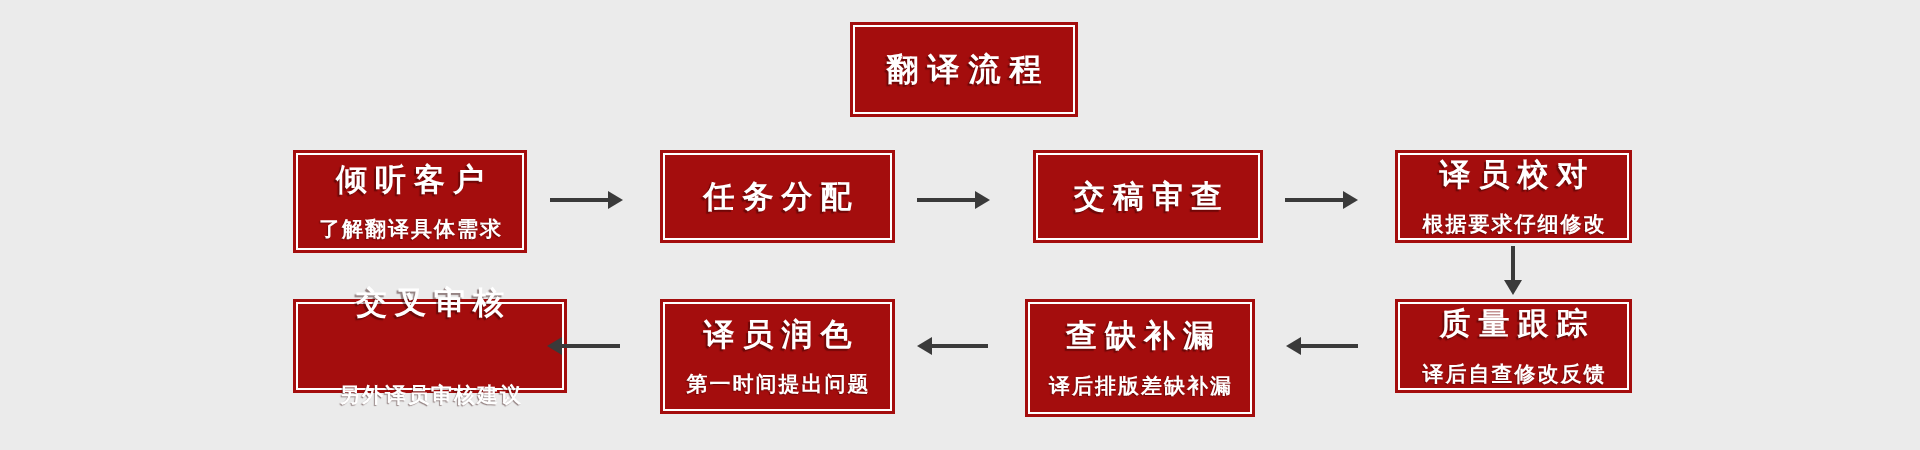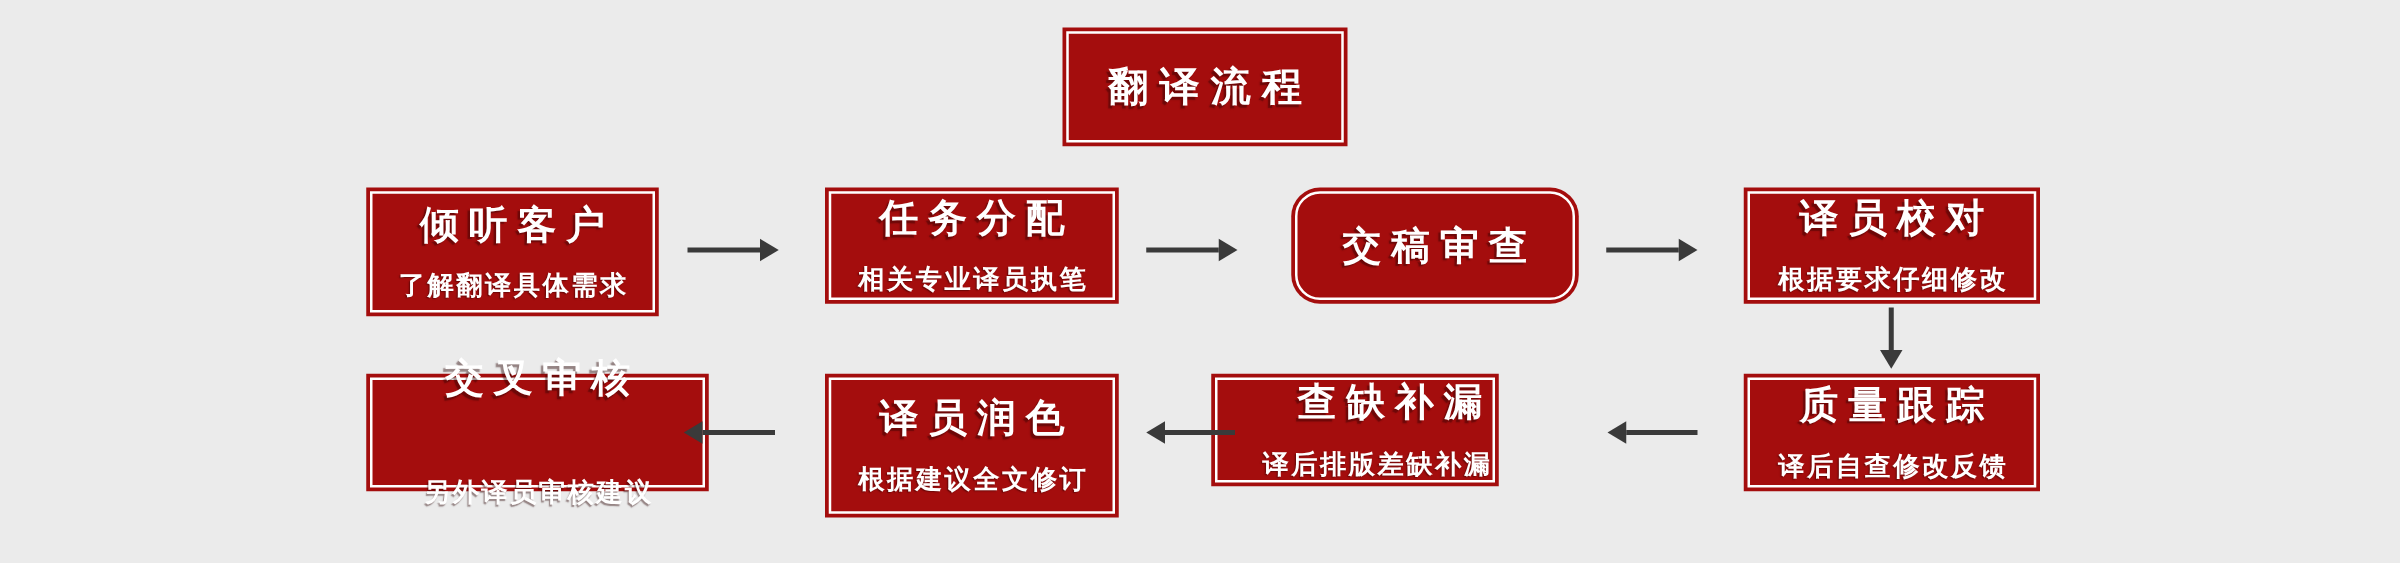--- a/index.html
+++ b/index.html
@@ -105,45 +105,44 @@
     <div class="title-heading">翻译流程</div>
   </div>
 
   <div class="box" style="left:296px; top:153px; width:228px; height:97px;">
     <div class="heading">倾听客户</div>
     <div class="subheading">了解翻译具体需求</div>
   </div>
 
   <div class="box" style="left:663px; top:153px; width:229px; height:87px;">
     <div class="heading">任务分配</div>
-    <div class="subheading">相关专业译员执笔</div>
   </div>
 
-  <div class="box" style="left:1036px; top:153px; width:224px; height:87px;border-radius:20px;">
+  <div class="box" style="left:1036px; top:153px; width:224px; height:87px;">
     <div class="heading">交稿审查</div>
   </div>
 
   <div class="box" style="left:1398px; top:302px; width:231px; height:88px;">
     <div class="heading">质量跟踪</div>
     <div class="subheading">译后自查修改反馈</div>
   </div>
 
   <div class="box" style="left:1398px; top:153px; width:231px; height:87px;">
     <div class="heading">译员校对</div>
     <div class="subheading">根据要求仔细修改</div>
   </div>
 
-  <div class="box" style="left:972px; top:302px; width:224px; height:84px;align-items:flex-end;">
+  <div class="box" style="left:1028px; top:302px; width:224px; height:112px;">
     <div class="heading">查缺补漏</div>
     <div class="subheading">译后排版差缺补漏</div>
   </div>
 
   <div class="box" style="left:663px; top:302px; width:229px; height:109px;">
     <div class="heading">译员润色</div>
-    <div class="subheading">根据建议全文修订</div>
+    <div class="subheading">第一时间提出问题</div>
   </div>
 
   <div class="box" style="left:296px; top:302px; width:268px; height:88px;gap:43px;">
     <div class="heading">交叉审核</div>
     <div class="subheading">另外译员审核建议</div>
   </div>
 
   <div class="arrow-h" style="left:550px; top:191px; width:73px;">
     <div class="shaft-h"></div>
     <div class="head-right"></div>

